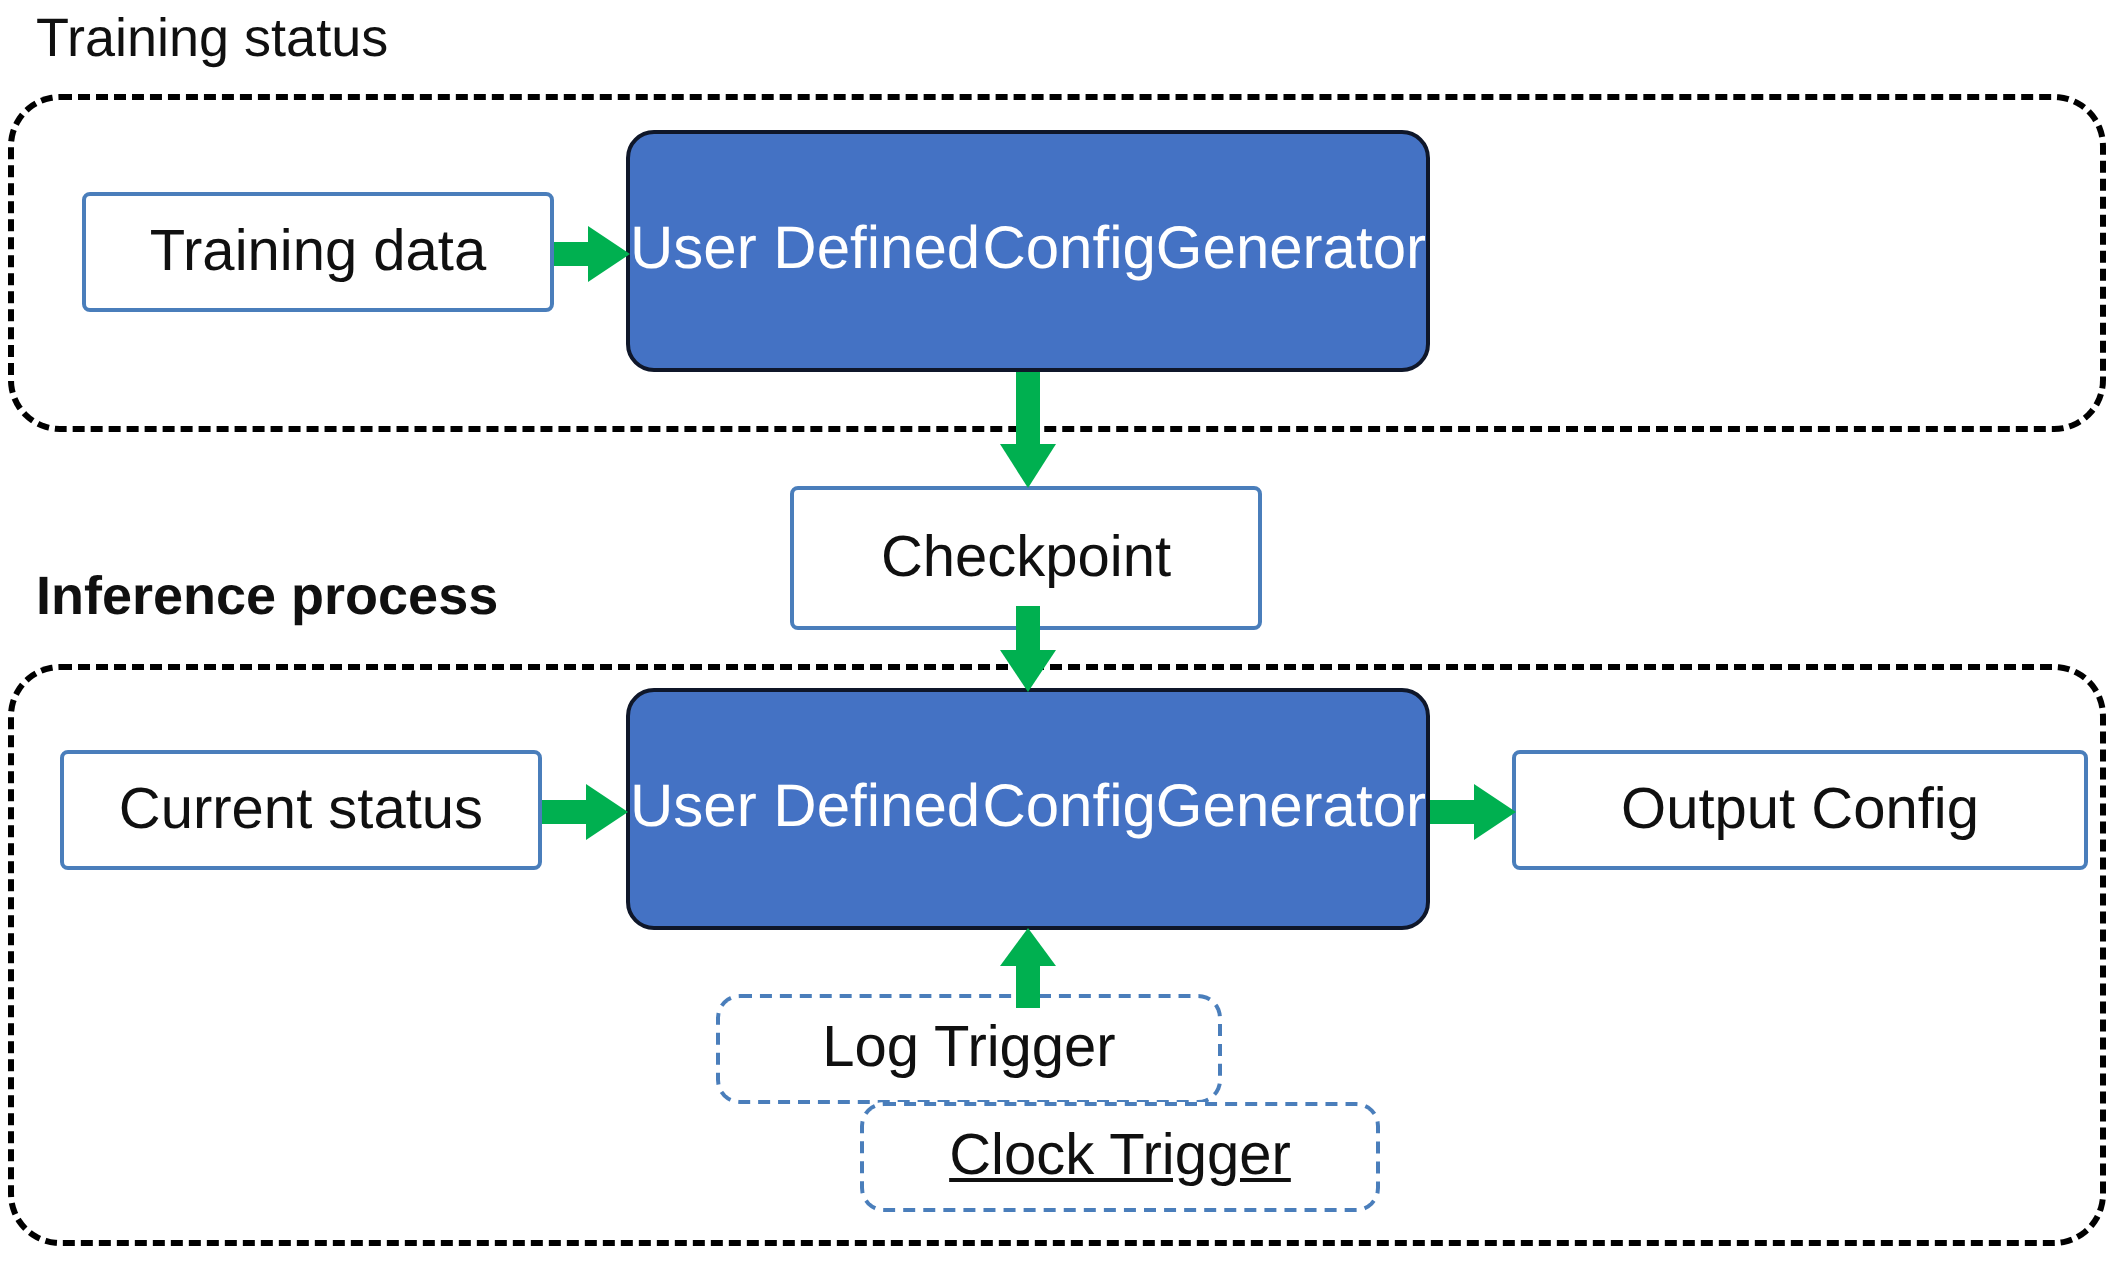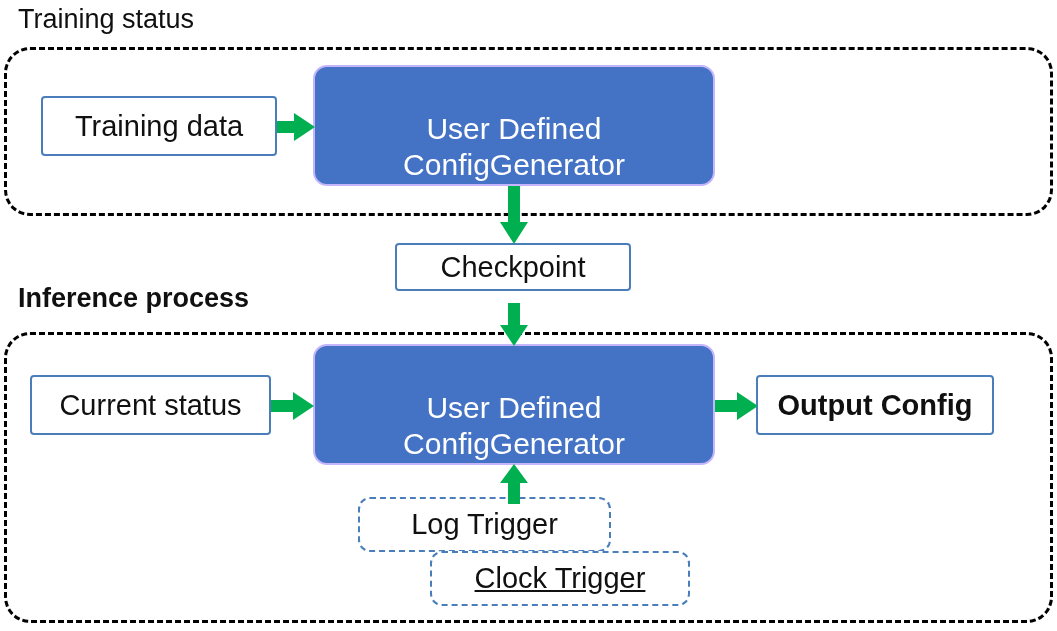--- a/index.html
+++ b/index.html
@@ -52,35 +52,34 @@
     display: flex;
     align-items: center;
     justify-content: center;
     color: #101010;
     font-size: 29px;
     line-height: 1.12;
     font-family: "Liberation Sans", sans-serif;
     white-space: nowrap;
   }
   #node-training-data  { left: 41px;  top: 96px;  width: 236px; height: 60px; }
-  #node-checkpoint     { left: 395px; top: 243px; width: 236px; height: 48px; }
+  #node-checkpoint     { left: 395px; top: 243px; width: 236px; height: 72px; }
   #node-current-status { left: 30px;  top: 375px; width: 241px; height: 60px; }
-  #node-output-config  { left: 756px; top: 375px; width: 238px; height: 60px; font-weight: bold; }
+  #node-output-config  { left: 756px; top: 375px; width: 288px; height: 60px; }
 
   
   .node-process {
     position: absolute;
     box-sizing: border-box;
     background: #4472C4;
-    border: 2px solid #c4b5fd;
+    border: 2px solid #0f172a;
     border-radius: 14px;
     display: flex;
-    flex-direction: column;
     align-items: center;
-    justify-content: flex-end;
+    justify-content: space-between;
     color: #ffffff;
     font-size: 30px;
     line-height: 1.22;
     font-family: "Liberation Sans", sans-serif;
     white-space: nowrap;
   }
   #node-proc-training  { left: 313px; top: 65px;  width: 402px; height: 121px; }
   #node-proc-inference { left: 313px; top: 344px; width: 402px; height: 121px; }
 
   

